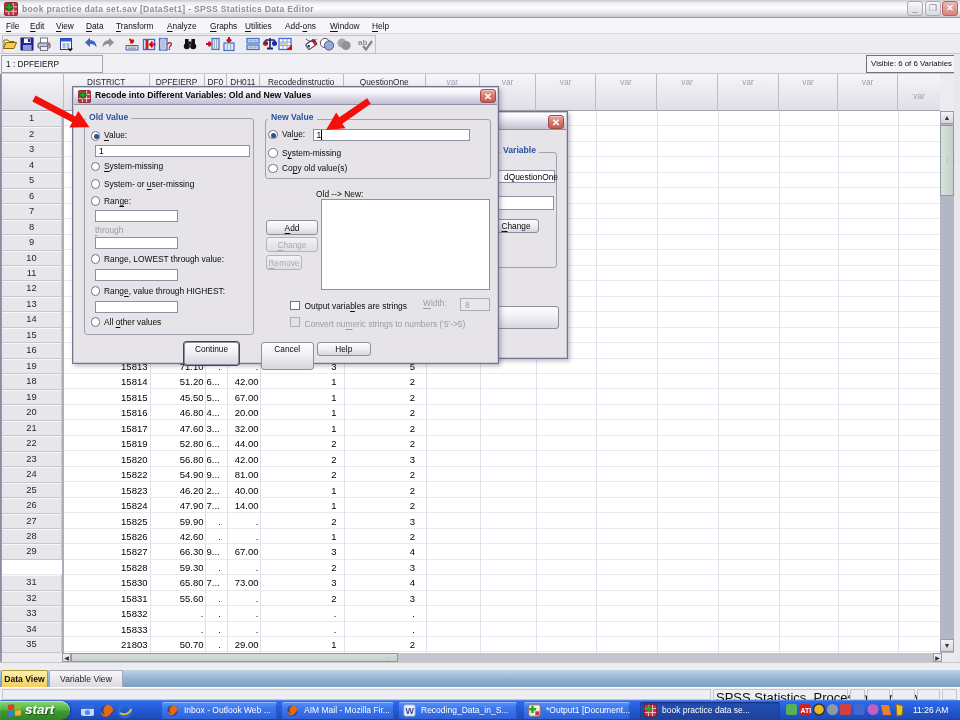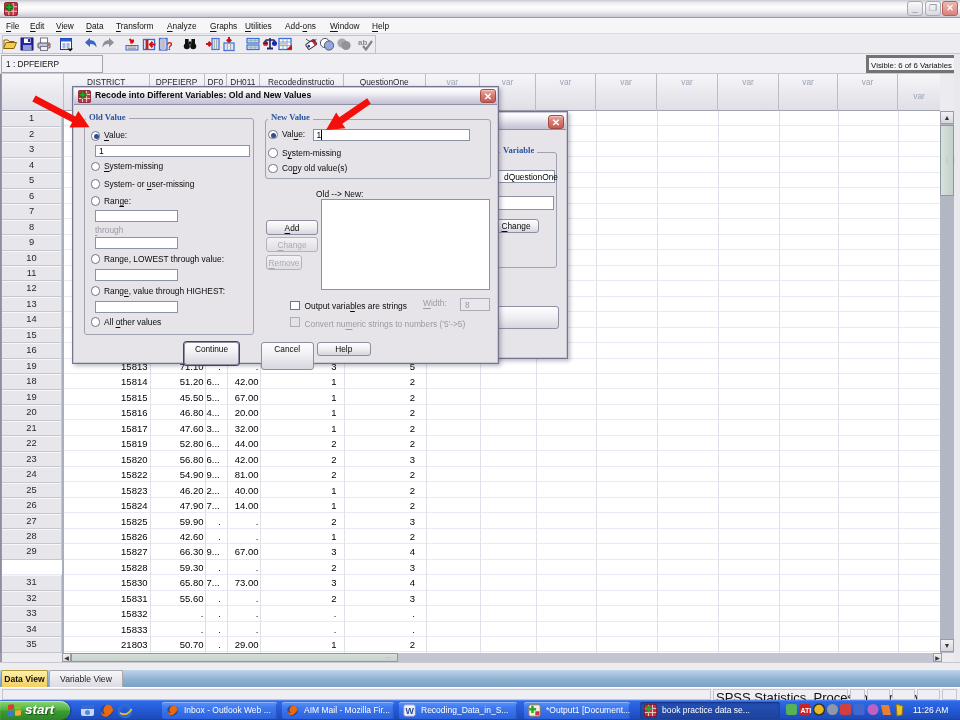--- a/index.html
+++ b/index.html
@@ -18,21 +18,21 @@
 #menubar { left:0; top:18px; width:960px; height:16px; background:#F6F5F8; border-bottom:1px solid #DCDBE2; }
 .mi { position:absolute; top:21px; font-size:8.3px; color:#111; }
 #toolbar { left:0; top:34px; width:960px; height:20px; background:#EDECF0; border-bottom:1px solid #C9C8D0; }
 #tbpanel { left:2px; top:34.5px; width:374px; height:19px; border:1px solid #C2C1CA; background:#EDECF0; }
 .tbi { position:absolute; }
 
 
 #cellref { left:0; top:54px; width:960px; height:20px; background:#F0EFF3; border-bottom:1px solid #C9C8D0; }
 #crbox { left:1px; top:55px; width:102px; height:18px; background:#F3F2F6; border:1px solid #A5A5B1; font-size:8.3px; color:#111; padding-left:4px; line-height:16px; }
 #credit { left:103px; top:55px; width:763px; height:18px; background:#FFFFFF; border:1px solid #A5A5B1; border-left:none; font-size:8.3px; color:#111; padding-left:5px; line-height:16px; }
-#crvis { left:866px; top:55px; width:91px; height:18px; background:#F5F4F8; border:3px solid #737373; font-size:7.8px; color:#111; text-align:center; line-height:16px; }
+#crvis { left:866px; top:55px; width:91px; height:18px; background:#F5F4F8; border:1px solid #737373; font-size:7.8px; color:#111; text-align:center; line-height:16px; }
 
 
 #hdrband { left:1px; top:74px; width:939px; height:37.3px;
   background:linear-gradient(180deg,#F6F6F9 0%,#E8E7ED 60%,#E0DFE6 100%); border-bottom:1px solid #9FA3B0; }
 .hc { position:absolute; top:74px; height:37px; border-right:1px solid #BCBCC6; font-size:8.3px; color:#26262E; overflow:hidden; white-space:nowrap;
   text-align:center; padding-top:3px; }
 .hv { color:#9BA3B3; }
 .hv2 { color:#9BA3B3; padding-top:17px; border-right:none; }
 
 
@@ -93,21 +93,21 @@
 .dlg { position:absolute; background:#E6E4E8; border:1px solid #74748E; box-shadow:0 0 0 1px #C9C7D4 inset, 2px 2px 4px rgba(60,60,90,0.35); }
 .dlgtitle { position:absolute; left:1px; right:1px; top:1px; height:17px;
   background:linear-gradient(180deg,#FFFFFF 0%,#F0EFF5 35%,#D9D7E3 65%,#C3C0D2 100%);
   border-bottom:1px solid #8F8FA8; }
 .dlgtext { position:absolute; font-size:8.7px; font-weight:bold; color:#0A0A0A; }
 .xbtn { position:absolute; width:16px; height:14px; border-radius:3px;
   background:linear-gradient(180deg,#EBABA3 0%,#D97B72 45%,#C75B52 100%);
   border:1px solid #A24A42; color:#FFF; font-weight:bold; font-size:10px; text-align:center; line-height:13px;
   box-shadow:inset 0 1px 0 #F4C4BE; }
 .grp { position:absolute; border:1px solid #9FA2B0; border-radius:3px; }
-.grplbl { position:absolute; font-size:8.6px; font-weight:bold; color:#28549E; background:#E6E4E8; padding:0 3px;font-family:Liberation Serif, serif; }
+.grplbl { position:absolute; font-size:8.6px; font-weight:bold; color:#28549E; background:#E6E4E8; padding:0 3px; }
 .radio { position:absolute; width:9.5px; height:9.5px; border-radius:50%; border:1px solid #6E7587; background:#FFFFFF; }
 .radio.sel::after { content:""; position:absolute; left:2.2px; top:2.2px; width:5px; height:5px; border-radius:50%; background:#2F4F8F; }
 .rlbl { position:absolute; font-size:8.4px; color:#0A0A0A; white-space:nowrap; }
 .glbl { position:absolute; font-size:8.4px; color:#9C9AA4; white-space:nowrap; }
 .tf { position:absolute; background:#FFFFFF; border:1px solid #8A93A3; font-size:8.5px; color:#000; padding-left:3px; }
 .tfd { position:absolute; background:#E9E7EB; border:1px solid #ACACB8; font-size:8.3px; color:#9C9AA4; padding-left:4px; }
 .btn { position:absolute; background:linear-gradient(180deg,#FEFEFE 0%,#EFEEF2 50%,#D8D6DE 100%);
   border:1px solid #8E8EA0; border-radius:3px; font-size:8.3px; color:#0A0A0A; text-align:center; }
 .btn.dis { color:#ABA9B3; border-color:#B4B2BE; background:linear-gradient(180deg,#F2F1F4,#E0DEE4); }
 .btn.def { box-shadow:0 0 0 1px #40406E; }
@@ -117,20 +117,21 @@
 </style></head>
 <body>
 <div id="page">
 
 <div id="titlebar" class="abs"></div>
 <svg style="position:absolute;left:4px;top:2px" width="14" height="14" viewBox="0 0 16 16">
 <rect x="0.5" y="0.5" width="15" height="15" rx="2" fill="#C03344" stroke="#801020"></rect>
 <path d="M5.5 1 L5.5 15 M10.5 1 L10.5 15 M1 5.5 L15 5.5 M1 10.5 L15 10.5" stroke="#F2C8CC" stroke-width="1.2"></path>
 <path d="M4.6 1.8 L7.4 1.8 L7.4 4.6 L10.2 4.6 L10.2 7.4 L7.4 7.4 L7.4 10.2 L4.6 10.2 L4.6 7.4 L1.8 7.4 L1.8 4.6 L4.6 4.6 Z" fill="#22AA22" stroke="#0A5A0A" stroke-width="0.8"></path>
 </svg>
+<div id="titletext" class="abs">book practice data set.sav [DataSet1] - SPSS Statistics Data Editor</div>
 <div class="wbtn abs" style="left:907px">_</div>
 <div class="wbtn abs" style="left:925px">❐</div>
 <div class="wbtn abs" id="wclose" style="left:942px">✕</div>
 
 <div id="menubar" class="abs"></div>
 <span class="mi" style="left:6px"><u>F</u>ile</span>
 <span class="mi" style="left:30px"><u>E</u>dit</span>
 <span class="mi" style="left:56px"><u>V</u>iew</span>
 <span class="mi" style="left:86px"><u>D</u>ata</span>
 <span class="mi" style="left:116px"><u>T</u>ransform</span>

